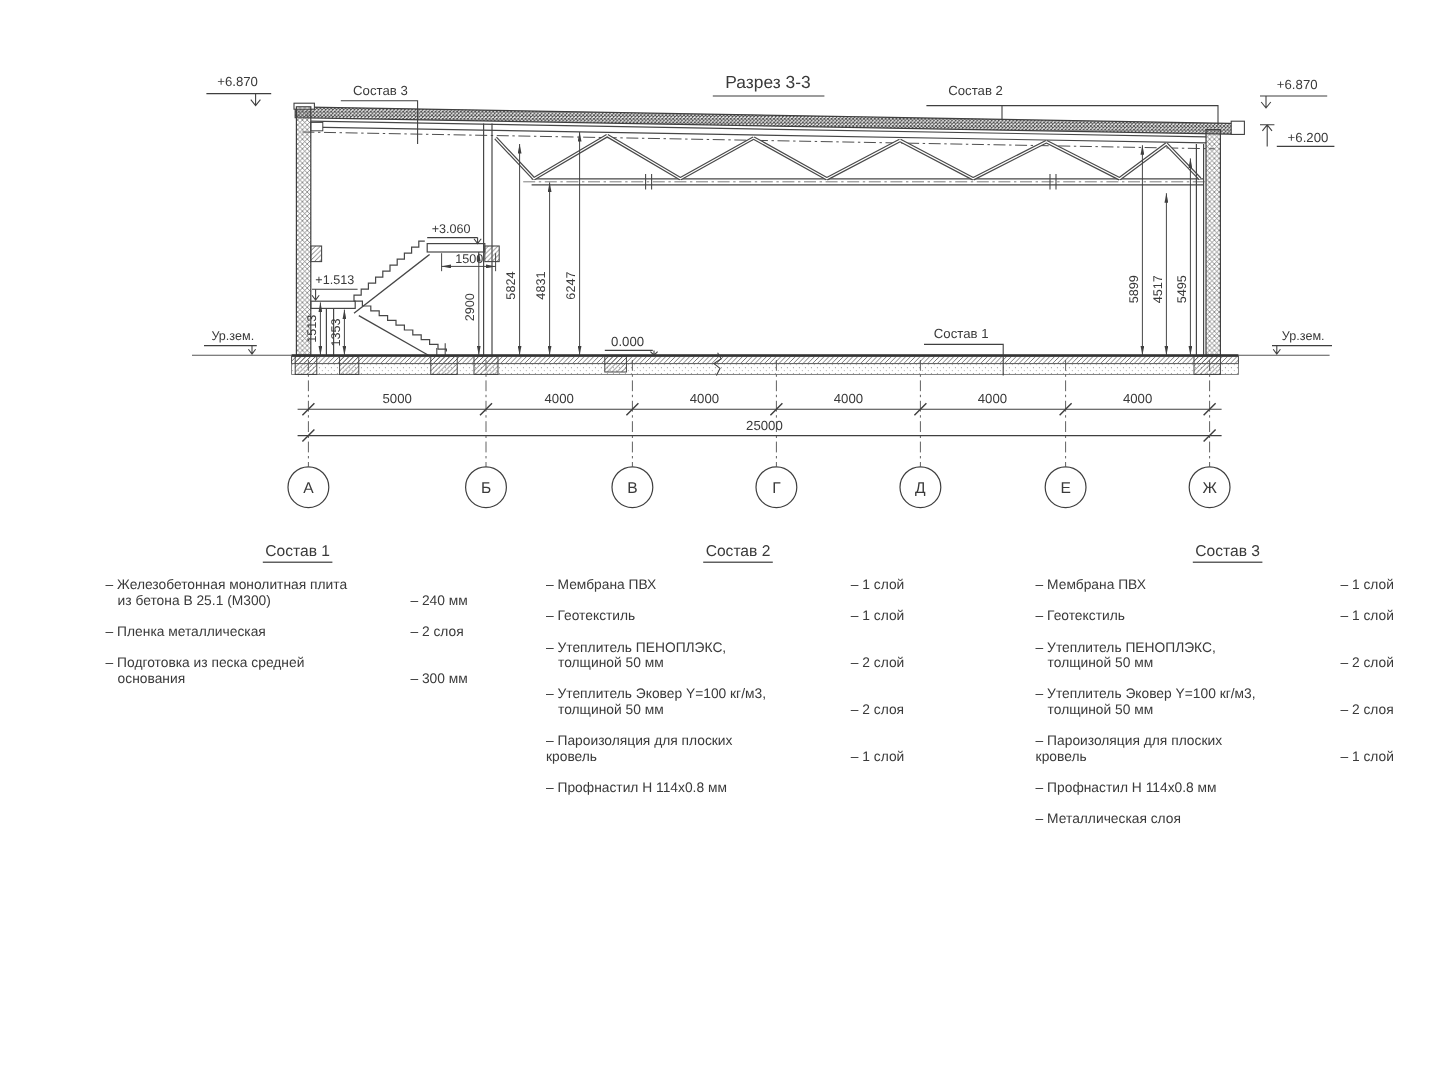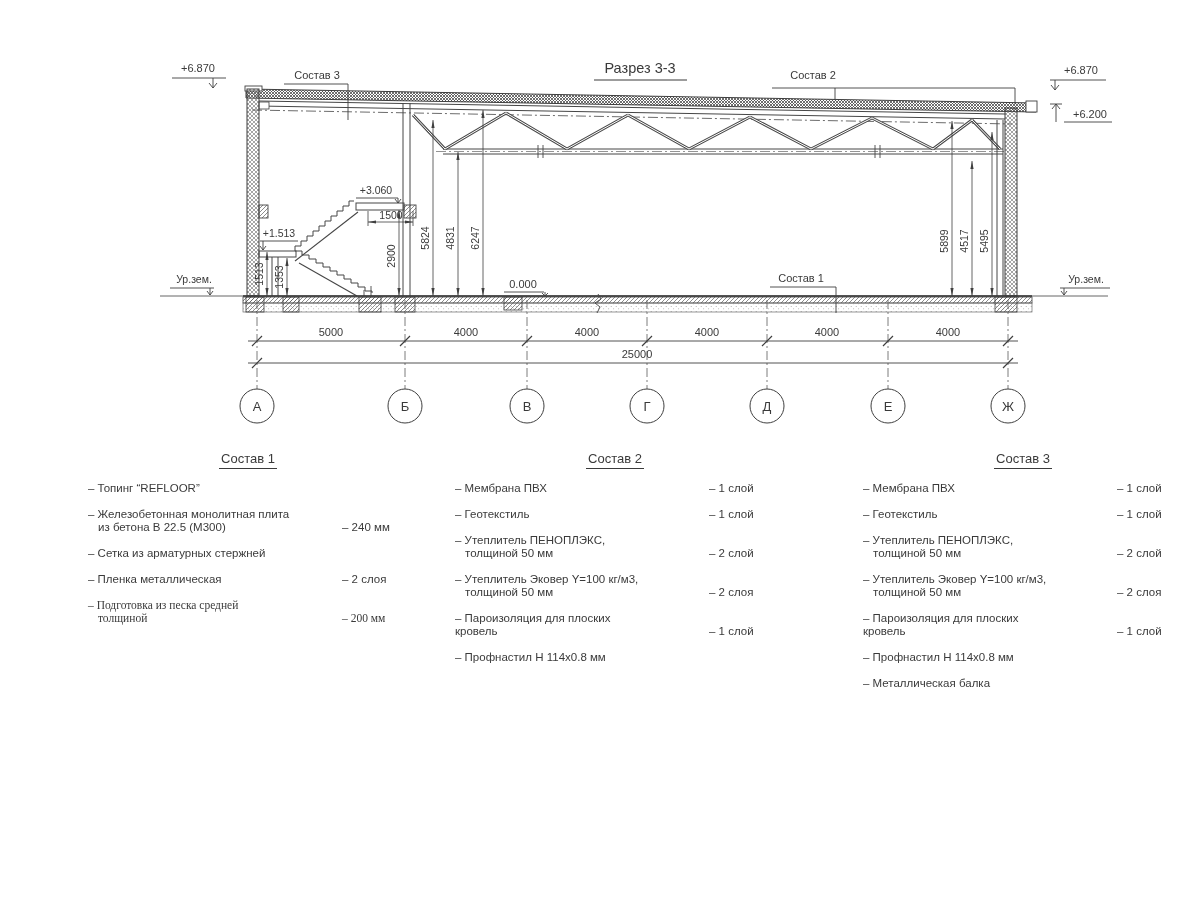--- a/index.html
+++ b/index.html
@@ -6,21 +6,21 @@
   #page{position:relative;width:1200px;height:900px;background:#ffffff;overflow:hidden;
         font-family:"Liberation Sans",sans-serif;color:#3a3a3a;}
   svg text{font-family:"Liberation Sans",sans-serif;fill:#3a3a3a;}
   .comp{position:absolute;font-size:11.5px;line-height:13px;color:#3a3a3a;}
   .comp-title{display:block;width:320px;text-align:center;font-size:13px;margin-bottom:17px;}
   .comp-title span{border-bottom:1px solid #3a3a3a;padding:0 2px 2px 2px;}
   .li{position:relative;margin-bottom:13px;padding-right:110px;}
   .li .l2{padding-left:10px;}
   .li .val{position:absolute;left:254px;bottom:0;white-space:nowrap;text-align:center;}
   .mb22{}
-  .mb10{margin-bottom:10px;font-family:Liberation Serif, serif;}
+  .mb10{margin-bottom:10px;}
 </style>
 </head>
 <body>
 
 <div id="page">
 
 <svg width="1200" height="440" viewBox="0 0 1200 440">
   <defs>
     <pattern id="wallHatch" width="4" height="4" patternUnits="userSpaceOnUse">
       <path d="M0,4 L4,0 M0,0 L4,4" stroke="#6a6a6a" stroke-width="0.6"></path>
@@ -205,39 +205,33 @@
       <text x="888" y="411" font-size="13" text-anchor="middle">Е</text>
       <circle cx="1008" cy="406" r="17" fill="#fff" stroke="#3f3f3f" stroke-width="1"></circle>
       <text x="1008" y="411" font-size="13" text-anchor="middle">Ж</text>
     </g>
   </g>
 </svg>
 
 
 <div class="comp" style="left:88px;top:452px;width:360px;">
   <div class="comp-title"><span>Состав 1</span></div>
-  <div class="li">
-    <div class="l1">– Топинг “REFLOOR”</div>
-  </div>
   <div class="li mb22">
     <div class="l1">– Железобетонная  монолитная плита</div>
-    <div class="l2">из бетона В 22.5 (М300)</div>
+    <div class="l2">из бетона В 25.1 (М300)</div>
     <div class="val">– 240 мм</div>
-  </div>
-  <div class="li">
-    <div class="l1">– Сетка из арматурных стержней</div>
   </div>
   <div class="li">
     <div class="l1">– Пленка металлическая</div>
     <div class="val">– 2 слоя</div>
   </div>
   <div class="li mb10">
     <div class="l1">– Подготовка из песка средней</div>
-    <div class="l2">толщиной</div>
-    <div class="val">– 200 мм</div>
+    <div class="l2">основания</div>
+    <div class="val">– 300 мм</div>
   </div>
 </div>
 
 
 <div class="comp" style="left:455px;top:452px;width:310px;">
   <div class="comp-title"><span>Состав 2</span></div>
   <div class="li">
     <div class="l1">– Мембрана ПВХ</div>
     <div class="val">– 1 слой</div>
   </div>
@@ -286,17 +280,17 @@
     <div class="val">– 2 слоя</div>
   </div>
   <div class="li">
     <div class="l1">– Пароизоляция для плоских кровель</div>
     <div class="val">– 1 слой</div>
   </div>
   <div class="li">
     <div class="l1">– Профнастил Н 114х0.8 мм</div>
   </div>
   <div class="li">
-    <div class="l1">– Металлическая балка</div>
+    <div class="l1">– Металлическая слоя</div>
   </div>
 </div>
 
 </div>
 
 </body></html>

